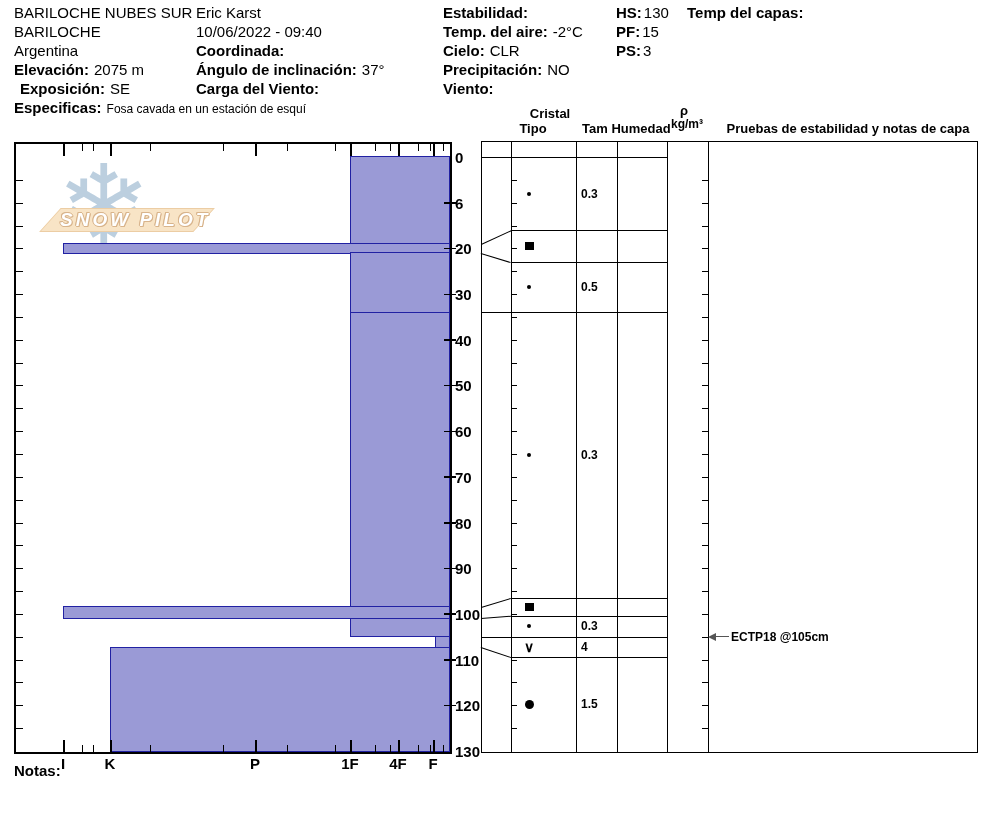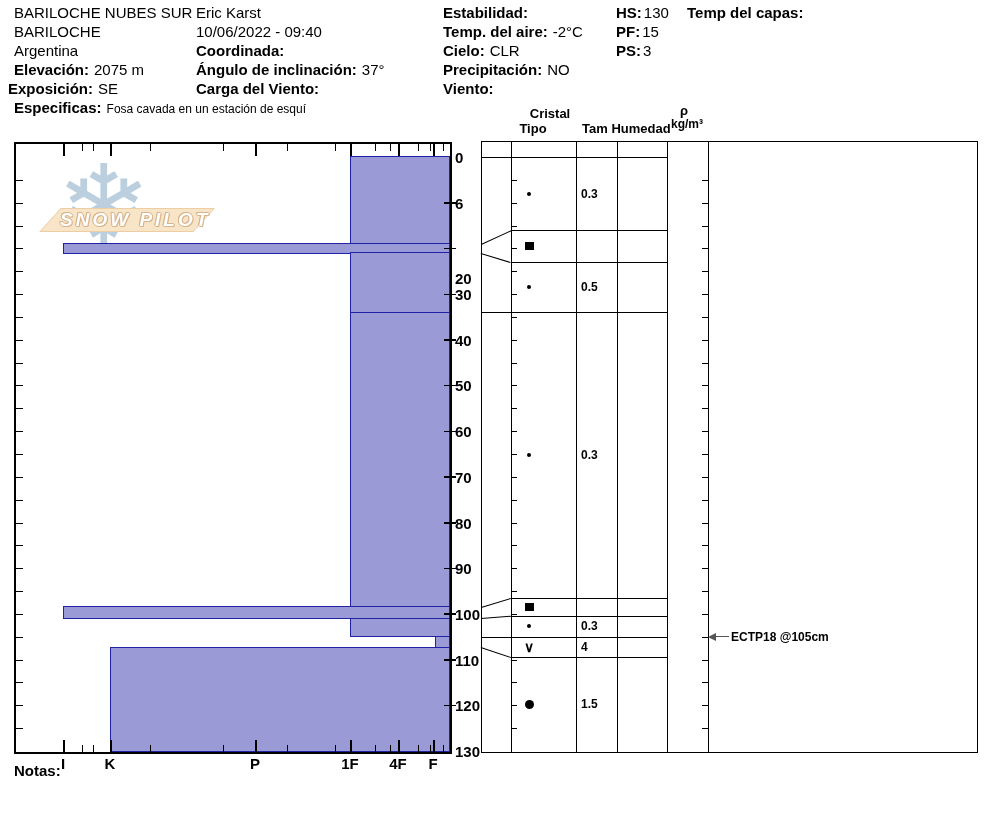--- a/index.html
+++ b/index.html
@@ -40,40 +40,41 @@
 
     <div class="hl" style="left:14px;top:42px"><span class="val" style="margin-left:0">Argentina</span></div>
     <div class="hl" style="left:196px;top:42px"><span class="lab">Coordinada:</span></div>
     <div class="hl" style="left:443px;top:42px"><span class="lab">Cielo:</span><span class="val">CLR</span></div>
     <div class="hl" style="left:616px;top:42px"><span class="lab">PS:</span><span class="val tight">3</span></div>
 
     <div class="hl" style="left:14px;top:61px"><span class="lab">Elevación:</span><span class="val">2075 m</span></div>
     <div class="hl" style="left:196px;top:61px"><span class="lab">Ángulo de inclinación:</span><span class="val">37°</span></div>
     <div class="hl" style="left:443px;top:61px"><span class="lab">Precipitación:</span><span class="val">NO</span></div>
 
-    <div class="hl" style="left:8px;top:80px"><span class="lab">Exposición:</span><span class="val">SE</span></div>
+    <div class="hl" style="left:20px;top:80px"><span class="lab">Exposición:</span><span class="val">SE</span></div>
     <div class="hl" style="left:196px;top:80px"><span class="lab">Carga del Viento:</span></div>
     <div class="hl" style="left:443px;top:80px"><span class="lab">Viento:</span></div>
 
     <div class="hl" style="left:14px;top:99px"><span class="lab">Especificas:</span><span class="val small">Fosa cavada en un estación de esquí</span></div>
   </div>
 
   <div id="logo">
     <div id="flake">❄</div>
     <div id="badge"></div>
     <div id="logotext">SNOW PILOT</div>
   </div>
 
   <div id="chart">
     <div class="th" style="left:550px;top:106px">Cristal</div>
     <div class="th" style="left:533px;top:121px">Tipo</div>
     <div class="th" style="left:595px;top:121px">Tam</div>
     <div class="th" style="left:641px;top:121px">Humedad</div>
     <div class="th" style="left:684px;top:103px">ρ</div>
     <div class="th thsm" style="left:687px;top:117px">kg/m³</div>
+    <div class="th" style="left:848px;top:121px">Pruebas de estabilidad y notas de capa</div>
   <div class="abs" style="left: 14px; top: 142px; width: 438px; height: 612px; border: 2px solid rgb(0, 0, 0); box-sizing: border-box;"></div>
       <div class="abs" style="left: 481px; top: 141px; width: 497px; height: 612px; border: 1.5px solid rgb(0, 0, 0); box-sizing: border-box;"></div>
       <div class="abs" style="left: 511px; top: 141px; width: 1px; height: 611px; background: rgb(0, 0, 0);"></div>
       <div class="abs" style="left: 576px; top: 141px; width: 1px; height: 611px; background: rgb(0, 0, 0);"></div>
       <div class="abs" style="left: 617px; top: 141px; width: 1px; height: 611px; background: rgb(0, 0, 0);"></div>
       <div class="abs" style="left: 667px; top: 141px; width: 1px; height: 611px; background: rgb(0, 0, 0);"></div>
       <div class="abs" style="left: 708px; top: 141px; width: 1px; height: 611px; background: rgb(0, 0, 0);"></div>
       <div class="abs" style="left: 350px; top: 156.25px; width: 100px; height: 88.311px; background: rgb(154, 154, 214); border: 1.5px solid rgb(33, 33, 163); box-sizing: border-box;"></div>
       <div class="abs" style="left: 63px; top: 243.061px; width: 387px; height: 10.638px; background: rgb(154, 154, 214); border: 1.5px solid rgb(33, 33, 163); box-sizing: border-box;"></div>
       <div class="abs" style="left: 350px; top: 252.199px; width: 100px; height: 60.897px; background: rgb(154, 154, 214); border: 1.5px solid rgb(33, 33, 163); box-sizing: border-box;"></div>
@@ -211,21 +212,21 @@
       <div class="abs" style="left: 390px; top: 144px; width: 1px; height: 7px; background: rgb(0, 0, 0);"></div>
       <div class="abs" style="left: 390px; top: 745px; width: 1px; height: 7px; background: rgb(0, 0, 0);"></div>
       <div class="abs" style="left: 418px; top: 144px; width: 1px; height: 7px; background: rgb(0, 0, 0);"></div>
       <div class="abs" style="left: 418px; top: 745px; width: 1px; height: 7px; background: rgb(0, 0, 0);"></div>
       <div class="abs" style="left: 430px; top: 144px; width: 1px; height: 7px; background: rgb(0, 0, 0);"></div>
       <div class="abs" style="left: 430px; top: 745px; width: 1px; height: 7px; background: rgb(0, 0, 0);"></div>
       <div class="abs" style="left: 443px; top: 144px; width: 1px; height: 7px; background: rgb(0, 0, 0);"></div>
       <div class="abs" style="left: 443px; top: 745px; width: 1px; height: 7px; background: rgb(0, 0, 0);"></div>
       <div class="abs" style="left: 455px; top: 157px; transform: translateY(-50%); font-size: 15px; font-weight: bold;">0</div>
       <div class="abs" style="left: 455px; top: 202.69px; transform: translateY(-50%); font-size: 15px; font-weight: bold;">6</div>
-      <div class="abs" style="left: 455px; top: 248.38px; transform: translateY(-50%); font-size: 15px; font-weight: bold; margin-top: 30px;">20</div>
+      <div class="abs" style="left: 455px; top: 248.38px; transform: translateY(-50%); font-size: 15px; font-weight: bold;">20</div>
       <div class="abs" style="left: 455px; top: 294.07px; transform: translateY(-50%); font-size: 15px; font-weight: bold;">30</div>
       <div class="abs" style="left: 455px; top: 339.76px; transform: translateY(-50%); font-size: 15px; font-weight: bold;">40</div>
       <div class="abs" style="left: 455px; top: 385.45px; transform: translateY(-50%); font-size: 15px; font-weight: bold;">50</div>
       <div class="abs" style="left: 455px; top: 431.14px; transform: translateY(-50%); font-size: 15px; font-weight: bold;">60</div>
       <div class="abs" style="left: 455px; top: 476.83px; transform: translateY(-50%); font-size: 15px; font-weight: bold;">70</div>
       <div class="abs" style="left: 455px; top: 522.52px; transform: translateY(-50%); font-size: 15px; font-weight: bold;">80</div>
       <div class="abs" style="left: 455px; top: 568.21px; transform: translateY(-50%); font-size: 15px; font-weight: bold;">90</div>
       <div class="abs" style="left: 455px; top: 613.9px; transform: translateY(-50%); font-size: 15px; font-weight: bold;">100</div>
       <div class="abs" style="left: 455px; top: 659.59px; transform: translateY(-50%); font-size: 15px; font-weight: bold;">110</div>
       <div class="abs" style="left: 455px; top: 705.28px; transform: translateY(-50%); font-size: 15px; font-weight: bold;">120</div>

